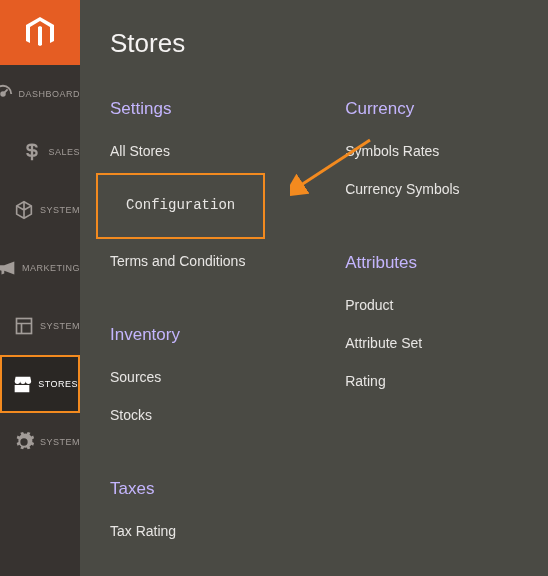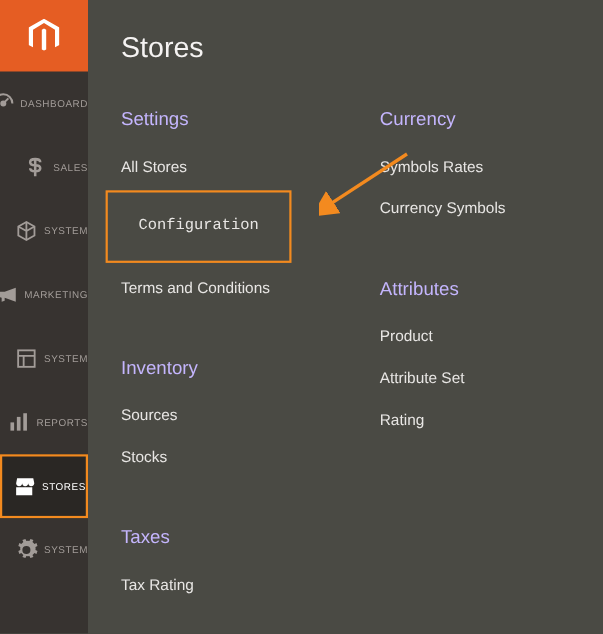--- a/index.html
+++ b/index.html
@@ -163,30 +163,20 @@
   <div class="nav-item">
     <span class="nav-icon">
       <svg width="20" height="20" viewBox="0 0 24 24" fill="none" stroke="#a29c98" stroke-width="2">
           <rect x="3" y="3" width="18" height="18"></rect>
           <path d="M3 9h18M9 9v12"></path>
         </svg>
     </span>
     <span class="nav-label">SYSTEM</span>
   </div>
 
-  <div class="nav-item">
-    <span class="nav-icon">
-      <svg width="20" height="20" viewBox="0 0 24 24" fill="#a29c98">
-          <rect x="3" y="12" width="4" height="9"></rect>
-          <rect x="10" y="6" width="4" height="15"></rect>
-          <rect x="17" y="2" width="4" height="19"></rect>
-        </svg>
-    </span>
-    <span class="nav-label">REPORTS</span>
-  </div>
 
   <div class="nav-item highlighted">
     <span class="nav-icon">
       <svg width="22" height="22" viewBox="0 0 24 24" fill="#fff">
           <path d="M3 4h18l1 5c0 1.5-1 3-3 3s-3-1.5-3-3c0 1.5-1 3-3 3s-3-1.5-3-3c0 1.5-1 3-3 3s-3-1.5-3-3l1-5zM4 13v8h16v-8"></path>
         </svg>
     </span>
     <span class="nav-label">STORES</span>
   </div>
 

